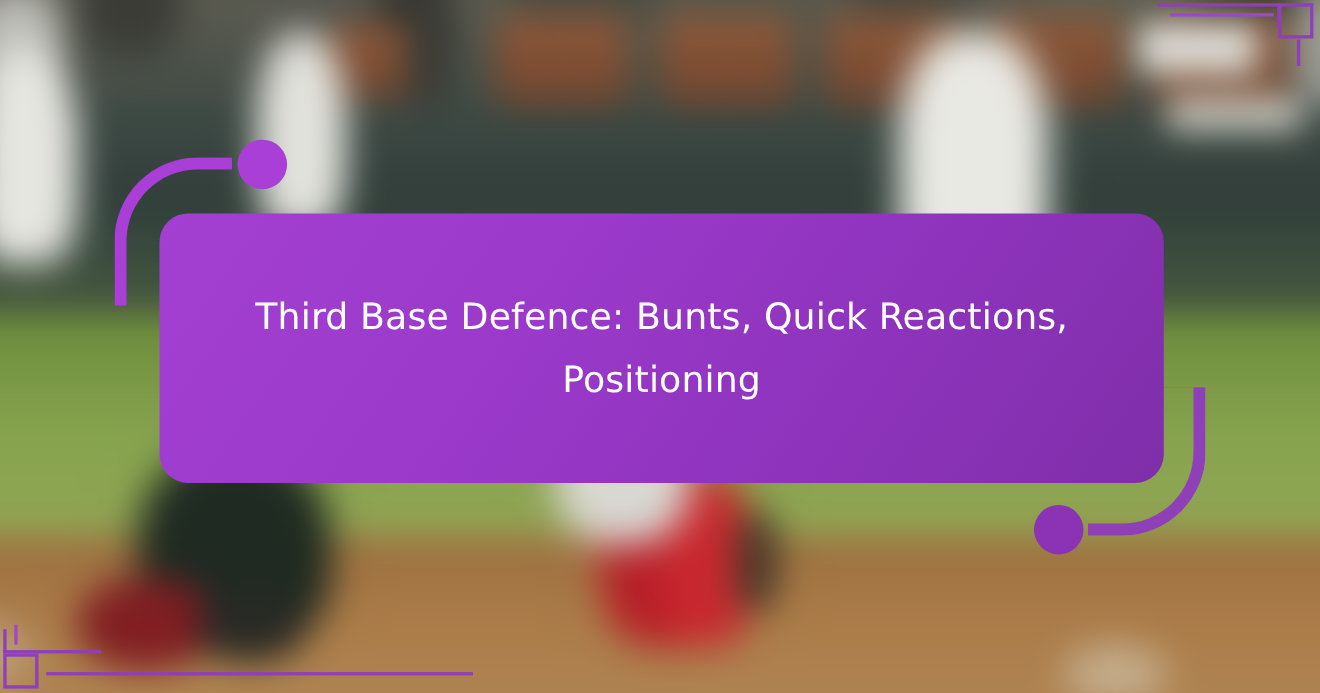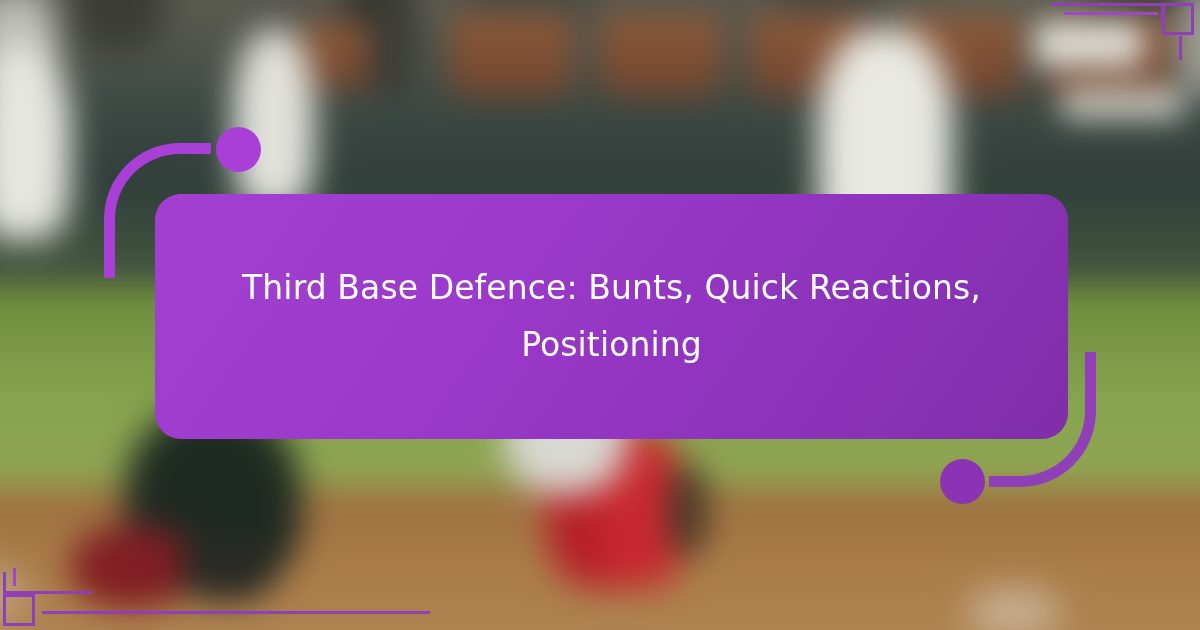--- a/index.html
+++ b/index.html
@@ -87,21 +87,21 @@
     background: transparent;
   }
   .dot {
     position: absolute;
     border-radius: 50%;
   }
 
   
   .card {
     position: absolute;
-    left: 155px;
+    left: 145px;
     top: 194px;
     width: 913px;
     height: 245px;
     border-radius: 26px;
     background: linear-gradient(125deg, #a340d2 0%, #9a39ca 38%, #8c33ba 72%, #7f2ea9 100%);
     display: flex;
     align-items: center;
     justify-content: center;
     box-sizing: border-box;
     padding: 10px 56px;

